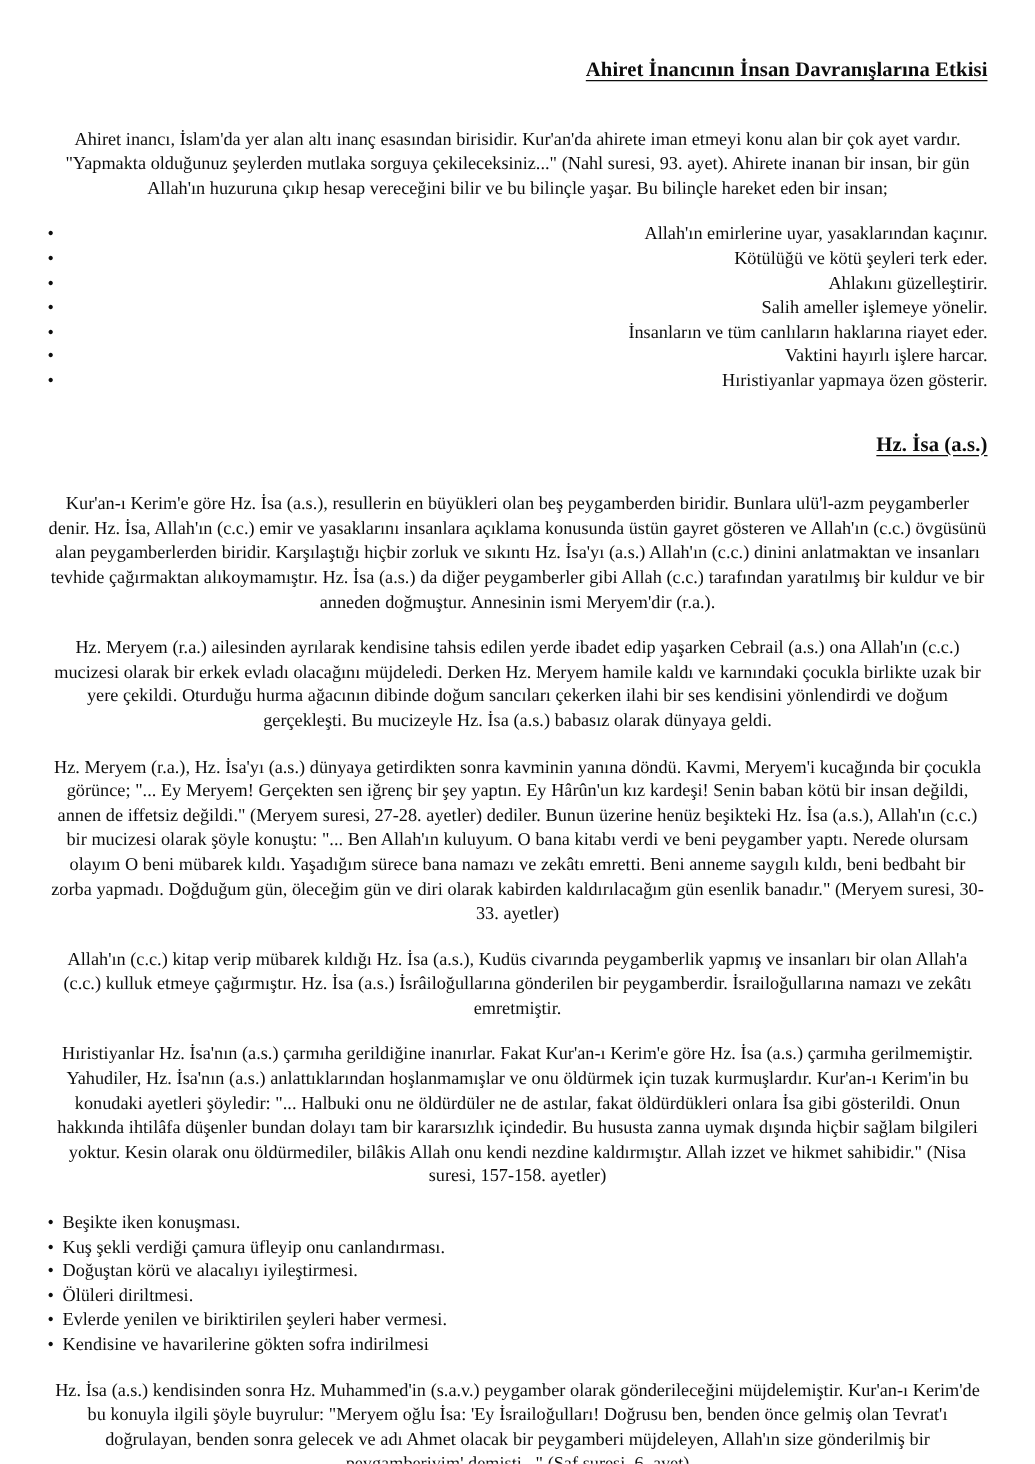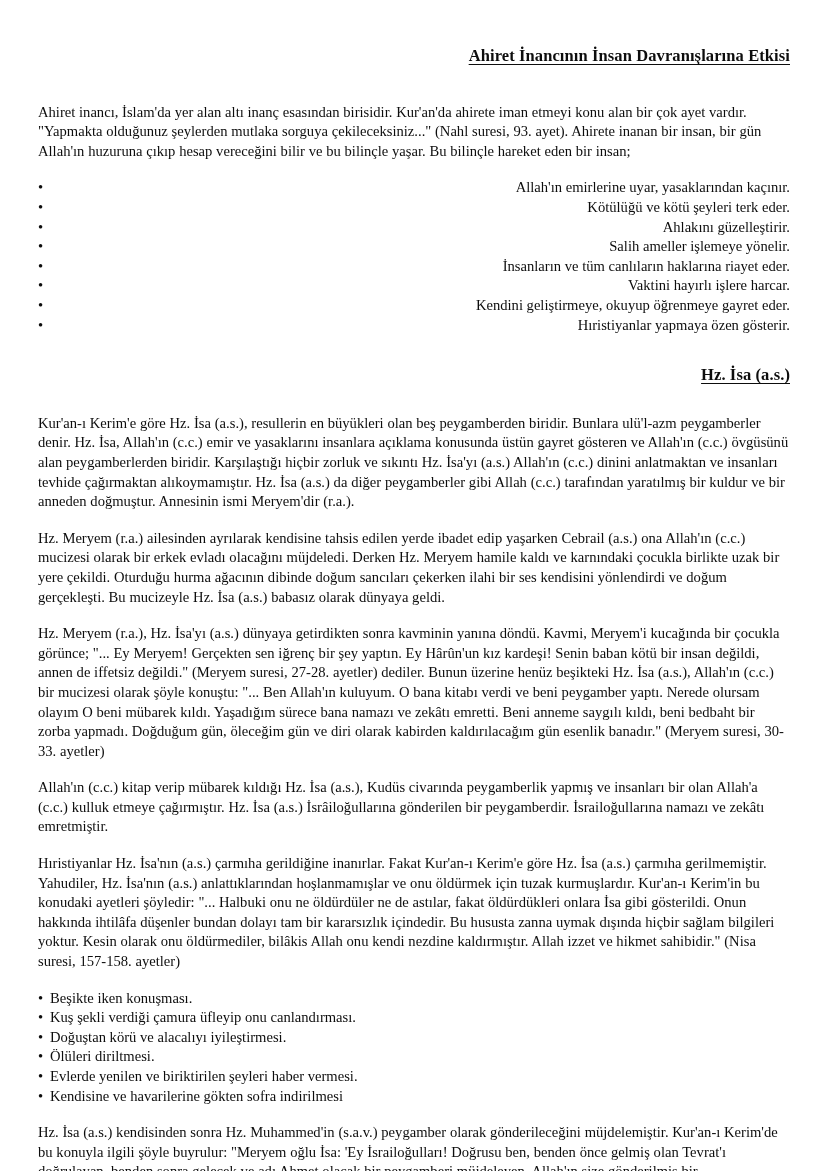--- a/index.html
+++ b/index.html
@@ -33,21 +33,21 @@
     letter-spacing: 0.1px;
     text-align: right;
   }
   .heading-block-1 { margin-bottom: 36px; }
   .heading-block-2 { margin-top: 30px; margin-bottom: 28px; }
 
   .para {
     font-size: 14.6px;
     line-height: 19.6px;
     margin: 0 0 17px 0;
-    text-align: left;
+    text-align: center;
     word-spacing: 0.1px;
   }
   .para:last-child { margin-bottom: 0; }
 
   .bullet-list {
     list-style: none;
     margin: 0 0 0 0;
     padding: 0;
   }
   .bullet-list li {
@@ -79,21 +79,20 @@
 
   <p class="para">Ahiret inancı, İslam'da yer alan altı inanç esasından birisidir. Kur'an'da ahirete iman etmeyi konu alan bir çok ayet vardır. "Yapmakta olduğunuz şeylerden mutlaka sorguya çekileceksiniz..." (Nahl suresi, 93. ayet). Ahirete inanan bir insan, bir gün Allah'ın huzuruna çıkıp hesap vereceğini bilir ve bu bilinçle yaşar. Bu bilinçle hareket eden bir insan;</p>
 
   <ul class="bullet-list list-block-1">
     <li>Allah'ın emirlerine uyar, yasaklarından kaçınır.</li>
     <li>Kötülüğü ve kötü şeyleri terk eder.</li>
     <li>Ahlakını güzelleştirir.</li>
     <li>Salih ameller işlemeye yönelir.</li>
     <li>İnsanların ve tüm canlıların haklarına riayet eder.</li>
     <li>Vaktini hayırlı işlere harcar.</li>
-    <li>Kendini geliştirmeye, okuyup öğrenmeye gayret eder.</li>
     <li>Hıristiyanlar yapmaya özen gösterir.</li>
   </ul>
 
   <h2 class="doc-heading heading-block-2">Hz. İsa (a.s.)</h2>
 
   <p class="para">Kur'an-ı Kerim'e göre Hz. İsa (a.s.), resullerin en büyükleri olan beş peygamberden biridir. Bunlara ulü'l-azm peygamberler denir. Hz. İsa, Allah'ın (c.c.) emir ve yasaklarını insanlara açıklama konusunda üstün gayret gösteren ve Allah'ın (c.c.) övgüsünü alan peygamberlerden biridir. Karşılaştığı hiçbir zorluk ve sıkıntı Hz. İsa'yı (a.s.) Allah'ın (c.c.) dinini anlatmaktan ve insanları tevhide çağırmaktan alıkoymamıştır. Hz. İsa (a.s.) da diğer peygamberler gibi Allah (c.c.) tarafından yaratılmış bir kuldur ve bir anneden doğmuştur. Annesinin ismi Meryem'dir (r.a.).</p>
 
   <p class="para">Hz. Meryem (r.a.) ailesinden ayrılarak kendisine tahsis edilen yerde ibadet edip yaşarken Cebrail (a.s.) ona Allah'ın (c.c.) mucizesi olarak bir erkek evladı olacağını müjdeledi. Derken Hz. Meryem hamile kaldı ve karnındaki çocukla birlikte uzak bir yere çekildi. Oturduğu hurma ağacının dibinde doğum sancıları çekerken ilahi bir ses kendisini yönlendirdi ve doğum gerçekleşti. Bu mucizeyle Hz. İsa (a.s.) babasız olarak dünyaya geldi.</p>
 
   <p class="para">Hz. Meryem (r.a.), Hz. İsa'yı (a.s.) dünyaya getirdikten sonra kavminin yanına döndü. Kavmi, Meryem'i kucağında bir çocukla görünce; "... Ey Meryem! Gerçekten sen iğrenç bir şey yaptın. Ey Hârûn'un kız kardeşi! Senin baban kötü bir insan değildi, annen de iffetsiz değildi." (Meryem suresi, 27-28. ayetler) dediler. Bunun üzerine henüz beşikteki Hz. İsa (a.s.), Allah'ın (c.c.) bir mucizesi olarak şöyle konuştu: "... Ben Allah'ın kuluyum. O bana kitabı verdi ve beni peygamber yaptı. Nerede olursam olayım O beni mübarek kıldı. Yaşadığım sürece bana namazı ve zekâtı emretti. Beni anneme saygılı kıldı, beni bedbaht bir zorba yapmadı. Doğduğum gün, öleceğim gün ve diri olarak kabirden kaldırılacağım gün esenlik banadır." (Meryem suresi, 30-33. ayetler)</p>

